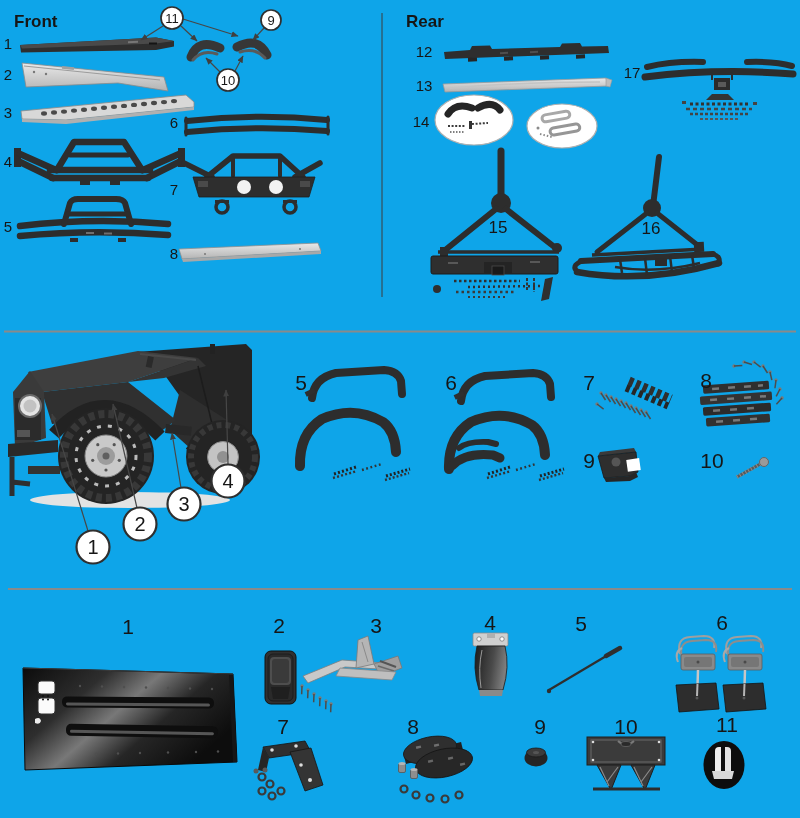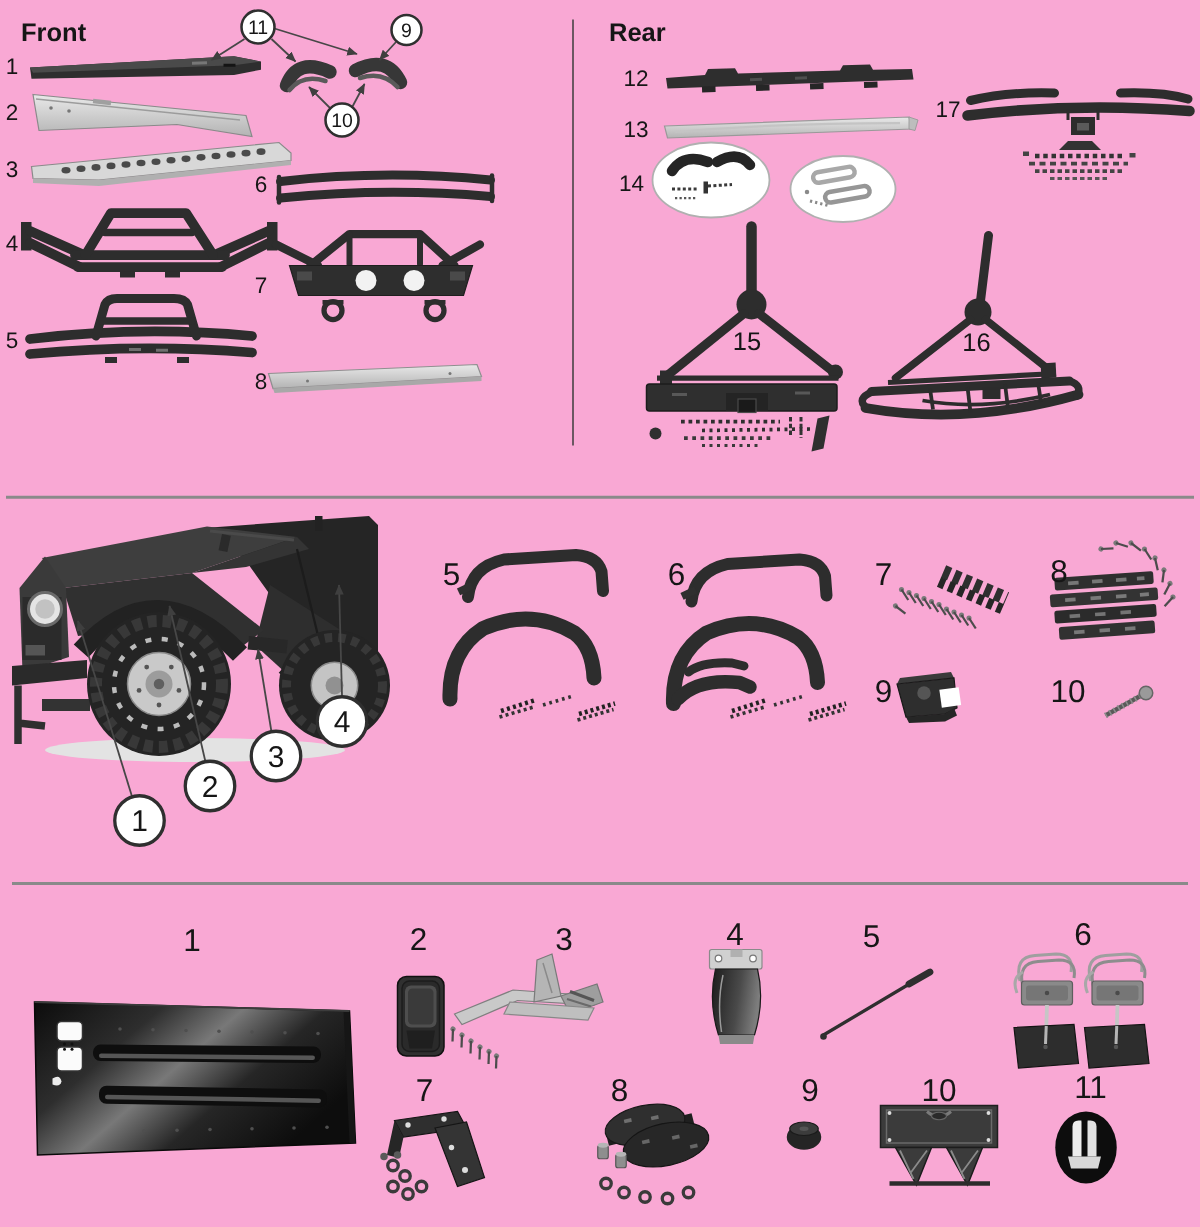--- a/index.html
+++ b/index.html
@@ -1,16 +1,16 @@
 <!DOCTYPE html>
 <html><head>
 <meta charset="utf-8">
 <style>
   html,body{margin:0;padding:0;background:#fff;}
-  .canvas{position:relative;width:800px;height:818px;background:#f9a8d4;overflow:hidden;
+  .canvas{position:relative;width:800px;height:818px;background:#0ea5e9;overflow:hidden;
           font-family:"Liberation Sans",sans-serif;}
   svg{display:block;}
   text{font-family:"Liberation Sans",sans-serif;fill:#161616;}
   .t-title{font-size:17px;font-weight:bold;}
   .t-num{font-size:15px;text-anchor:middle;}
   .t-num-md{font-size:17px;text-anchor:middle;}
   .t-num-lg{font-size:21px;text-anchor:middle;}
   .t-co{font-size:13px;text-anchor:middle;}
   .t-co-lg{font-size:20px;text-anchor:middle;}
   .tube{stroke:#2d2d2d;fill:none;stroke-linecap:round;stroke-linejoin:round;}

